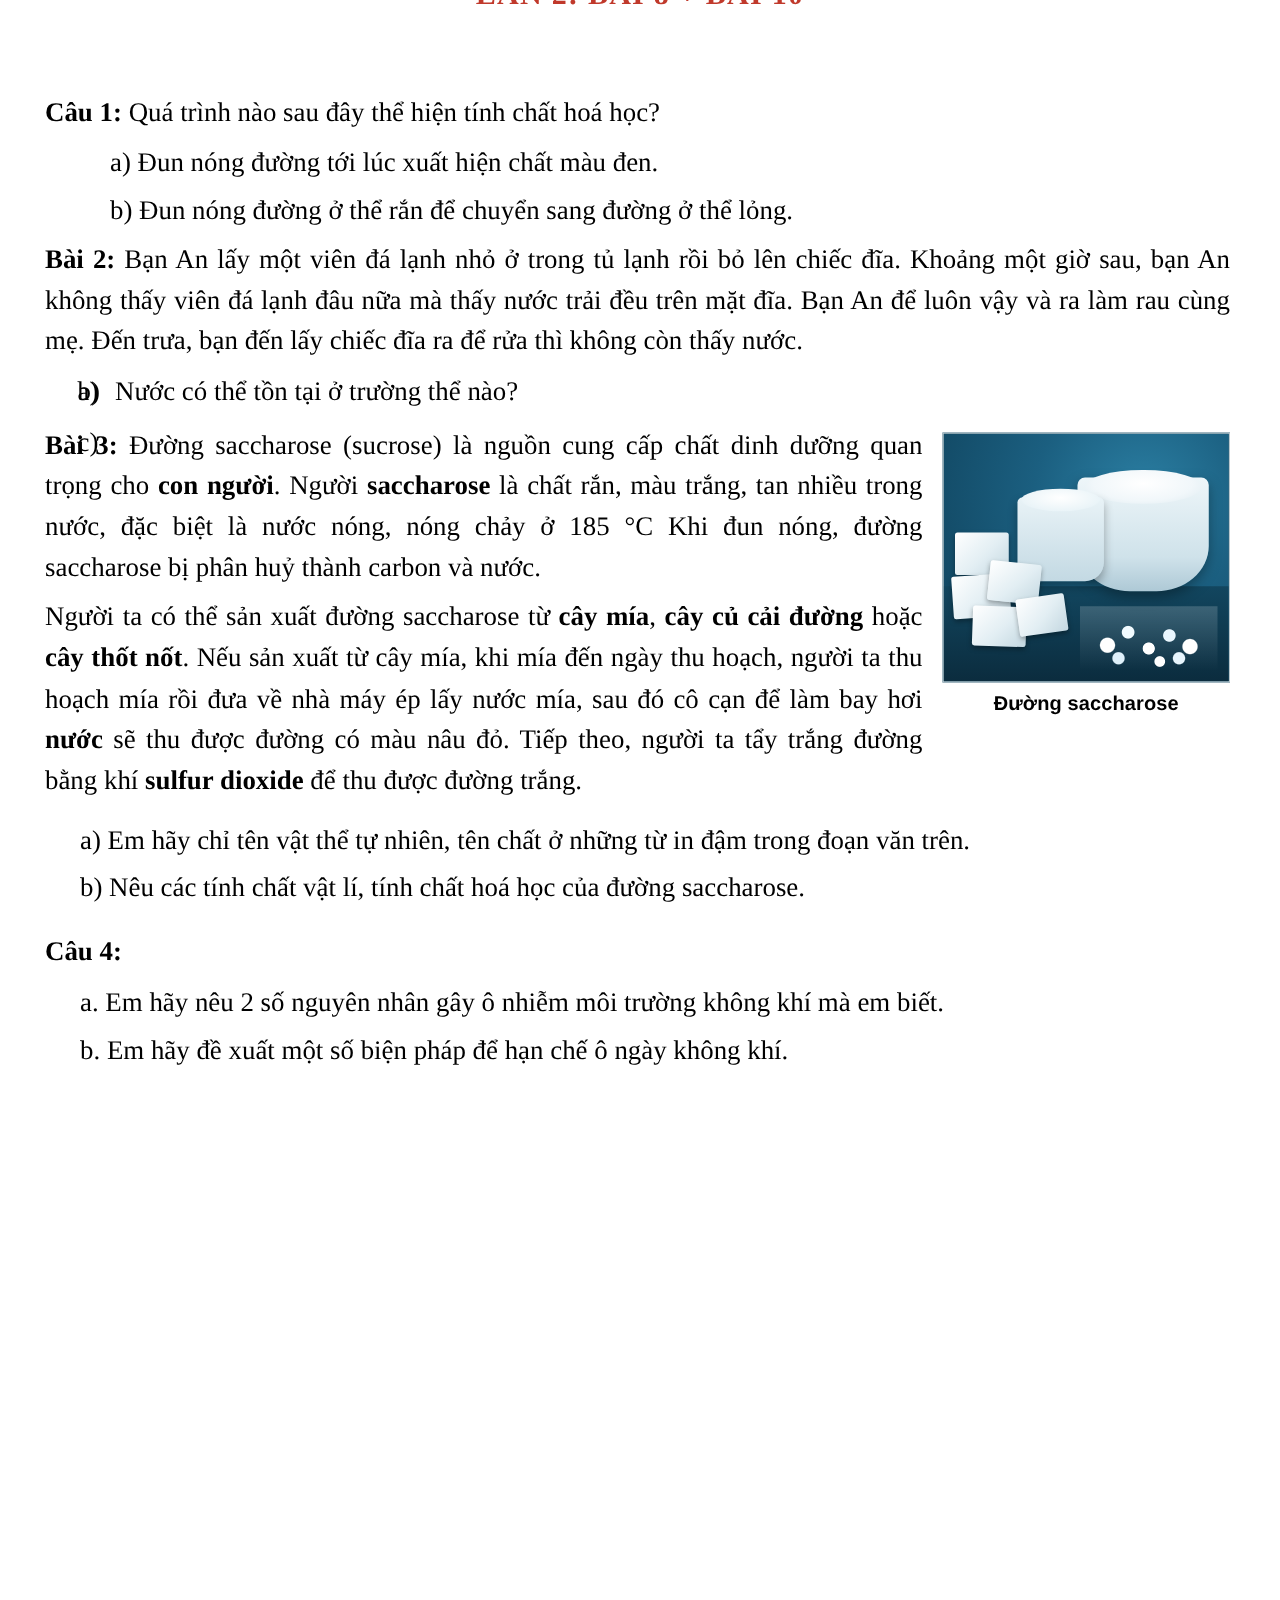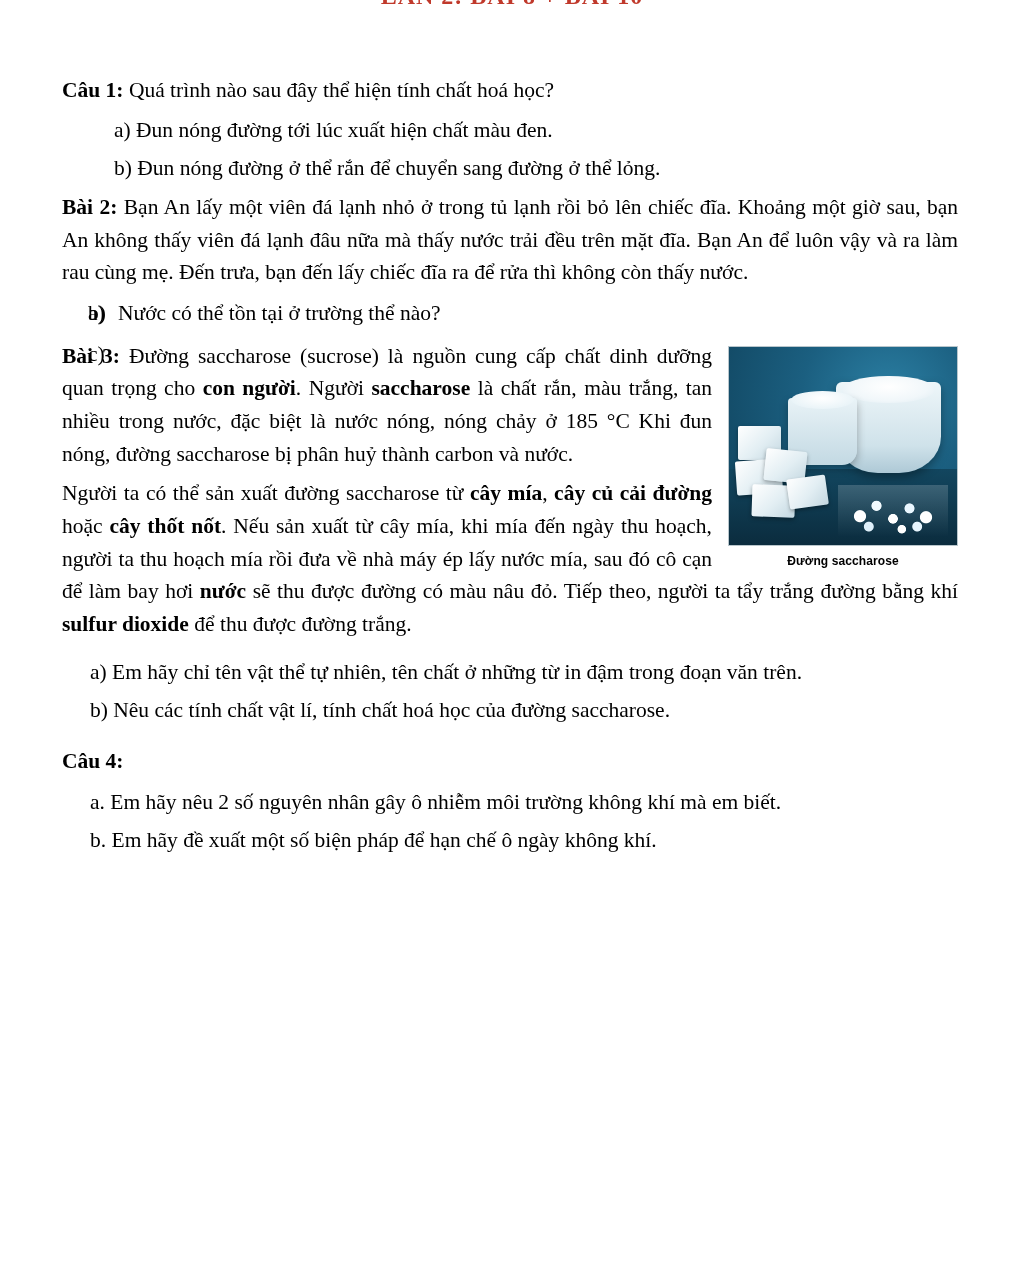--- a/index.html
+++ b/index.html
@@ -14,21 +14,21 @@
     font-family: "Liberation Serif", serif;
     color: #000000;
     position: relative;
     overflow: hidden;
   }
 
   .page {
     position: relative;
     width: 1020px;
     height: 1280px;
-    padding: 0 62px;
+    padding: 0 36px;
   }
 
   
   .header-cut {
     position: absolute;
     top: -14px;
     left: 0;
     width: 1024px;
     text-align: center;
     font-family: "Liberation Serif", serif;
@@ -84,21 +84,21 @@
     border: 1px solid #b9c6cc;
     display: block;
     position: relative;
     overflow: hidden;
     background: #15506b;
   }
   .figure-caption {
     text-align: center;
     font-family: "Liberation Sans", sans-serif;
     font-weight: bold;
-    font-size: 12px;
+    font-size: 16px;
     color: #000;
     margin-top: 6px;
     letter-spacing: 0.1px;
   }
   .tight { text-align: justify; margin-bottom: 7px; }
 
   .spacer-sm { height: 8px; }
 
   .q4head { font-weight: bold; margin-top: 18px; margin-bottom: 8px; }
 

